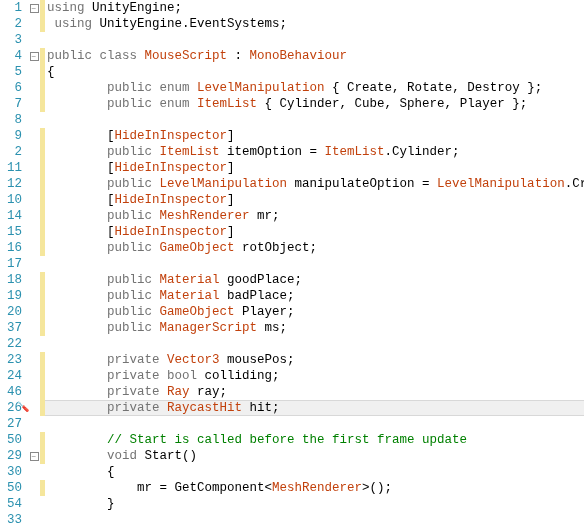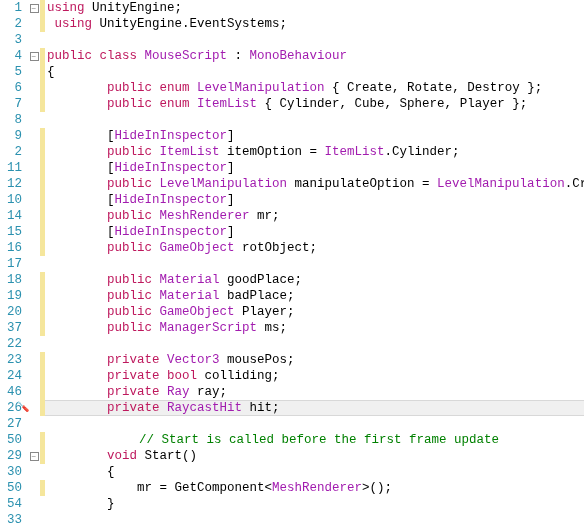--- a/index.html
+++ b/index.html
@@ -66,23 +66,23 @@
     line-height: 16px;
     padding-left: 2px;
   }
   .line.hl {
     background: #f0f0f0;
     border-top: 1px solid #d8d8d8;
     border-bottom: 1px solid #d8d8d8;
     height: 16px;
     line-height: 14px;
   }
-  .kw { color: #be185d; }
-  .type { color: #a21caf; }
-  .cmt { color: #008000; margin-left: 32px; }
+  .kw { color: #737373; }
+  .type { color: #c2410c; }
+  .cmt { color: #008000; }
   .id { color: #000000; }
   .pin {
     position: absolute;
     left: -30px;
     font-size: 10px;
     color: #888;
   }
   .pin-wrap {
     position: relative;
   }

